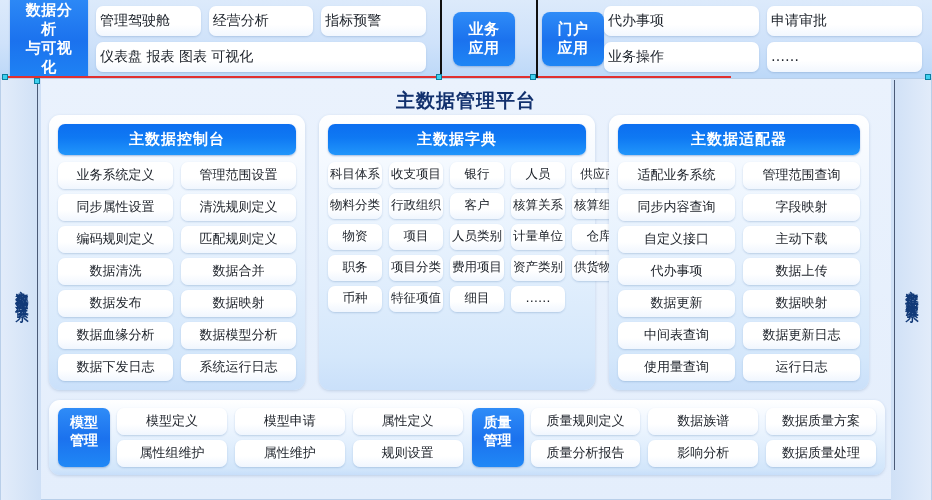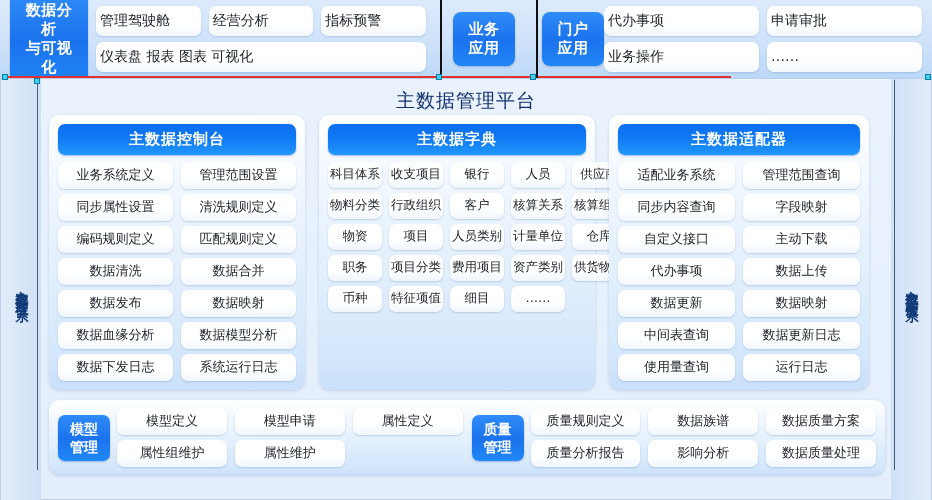--- a/index.html
+++ b/index.html
@@ -88,21 +88,21 @@
   }
   .side-rail.left  { left: 0; }
   .side-rail.right { right: 0; background: linear-gradient(90deg, #cfe0f6 0%, #e2ecfa 100%); }
   .rail-text {
     writing-mode: vertical-rl;
     font-size: 13px; font-weight: bold; color: #123a78;
     letter-spacing: 3px; line-height: 1.15;
   }
 
   .panel-title {
-    text-align: center; font-size: 19px; font-weight: normal;
+    text-align: center; font-size: 19px; font-weight: bold;
     color: #12316e; padding-top: 9px; letter-spacing: 1px;
   }
 
   .content {
     position: absolute; left: 48px; top: 36px; width: 836px;
   }
 
   
   .cardrow { display: flex; gap: 14px; }
   .card {
@@ -149,21 +149,21 @@
     color: #fff; font-size: 14px; font-weight: bold;
     border-radius: 7px; text-align: center;
     padding: 5px 8px; line-height: 18px;
     flex: 0 0 auto; width: 52px;
     box-shadow: 0 1px 2px rgba(20,70,150,.3);
   }
   .band-grid {
     display: grid; grid-template-columns: 1fr 1fr 1fr;
     gap: 5px 8px; flex: 1 1 0;
   }
-  .band-seg { display: flex; gap: 7px; align-items: center; flex: 1 1 0; }
+  .band-seg { display: flex; gap: 7px; flex: 1 1 0; }
 </style>
 </head>
 <body>
 
 <div class="topbar">
 
   <div class="top-group grp-analytics">
     <div class="tag-blue two-line">
       <div>数据分析</div>
       <div>与可视化</div>
@@ -308,20 +308,21 @@
         <div class="band-tag">
           <div>模型</div>
           <div>管理</div>
         </div>
         <div class="band-grid">
           <div class="chip">模型定义</div>
           <div class="chip">模型申请</div>
           <div class="chip">属性定义</div>
           <div class="chip">属性组维护</div>
           <div class="chip">属性维护</div>
+          <div class="chip">规则设置</div>
         </div>
       </div>
 
       <div class="band-seg">
         <div class="band-tag">
           <div>质量</div>
           <div>管理</div>
         </div>
         <div class="band-grid">
           <div class="chip">质量规则定义</div>

